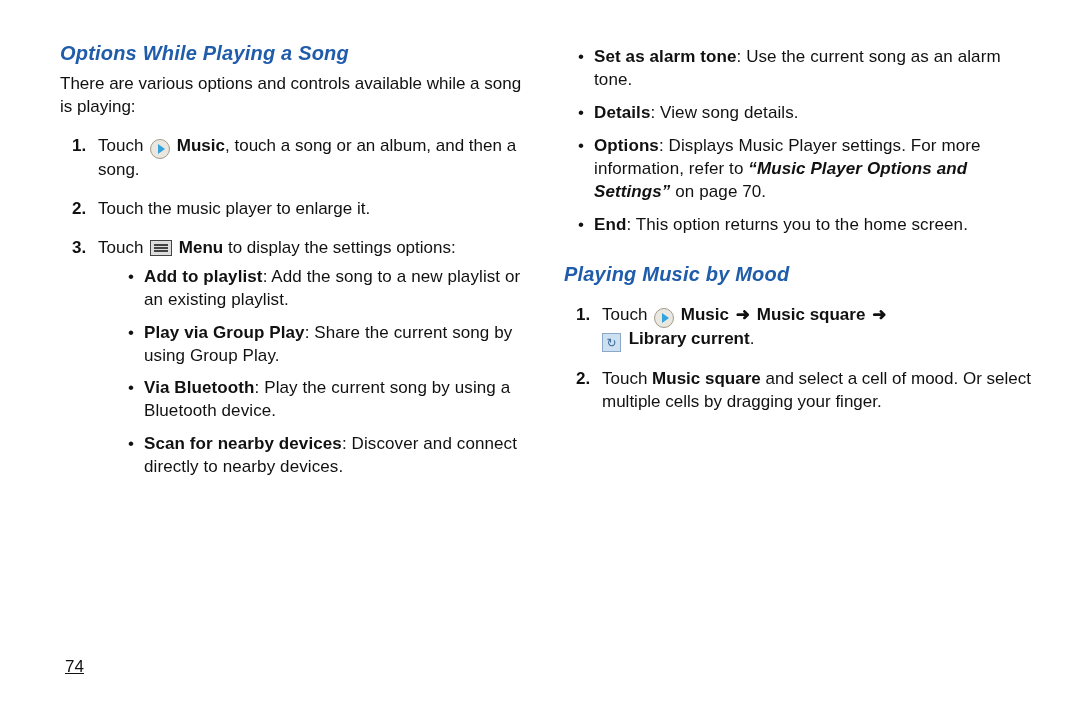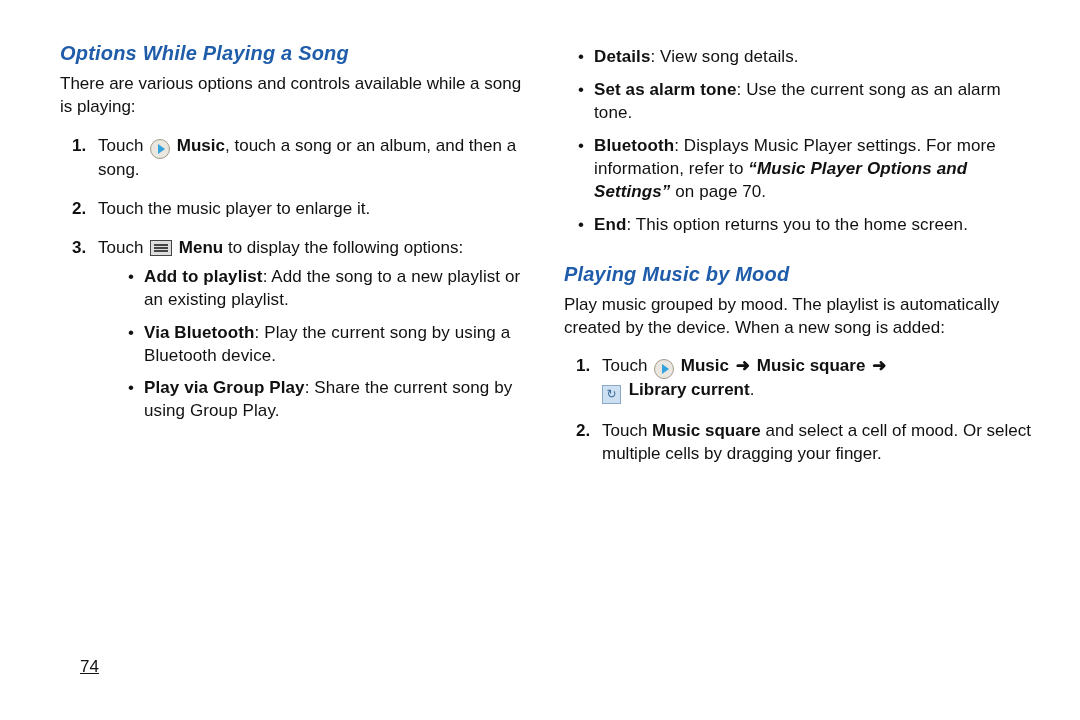--- a/index.html
+++ b/index.html
@@ -72,21 +72,21 @@
   ul.bullets > li::before {
     content: "•";
     position: absolute;
     left: 0;
     top: 0;
   }
   .b { font-weight: 700; }
   .it { font-style: italic; }
   .page-num {
     position: absolute;
-    left: 80px;
+    left: 65px;
     bottom: 20px;
     font-size: 17px;
     text-decoration: underline;
   }
   .icon-music {
     display: inline-flex;
     vertical-align: -3px;
     width: 18px;
     height: 18px;
     border-radius: 50%;
@@ -162,55 +162,57 @@
             <span></span>
           </span>
         <span class="b">Music</span><span>, touch a song or an album, and then a song.</span>
       </li>
       <li>
         <span>Touch the music player to enlarge it.</span>
       </li>
       <li>
         <span>Touch </span>
         <span class="icon-menu"></span>
-        <span class="b">Menu</span><span> to display the following options:</span>
+        <span class="b">Menu</span><span> to display the settings options:</span>
 
         <ul class="bullets thin">
           <li>
             <span class="b">Add to playlist</span><span>: Add the song to a new playlist or an existing playlist.</span>
           </li>
           <li>
+            <span class="b">Play via Group Play</span><span>: Share the current song by using Group Play.</span>
+          </li>
+          <li>
             <span class="b">Via Bluetooth</span><span>: Play the current song by using a Bluetooth device.</span>
           </li>
           <li>
-            <span class="b">Play via Group Play</span><span>: Share the current song by using Group Play.</span>
+            <span class="b">Scan for nearby devices</span><span>: Discover and connect directly to nearby devices.</span>
           </li>
         </ul>
       </li>
     </ol>
   </div>
 
   <div class="col">
     <ul class="bullets thin" style="margin-left:14px;">
       <li>
+        <span class="b">Set as alarm tone</span><span>: Use the current song as an alarm tone.</span>
+      </li>
+      <li>
         <span class="b">Details</span><span>: View song details.</span>
       </li>
       <li>
-        <span class="b">Set as alarm tone</span><span>: Use the current song as an alarm tone.</span>
-      </li>
-      <li>
-        <span class="b">Bluetooth</span><span>: Displays Music Player settings. For more information, refer to </span><span class="it b">“Music Player Options and Settings”</span><span> on page 70.</span>
+        <span class="b">Options</span><span>: Displays Music Player settings. For more information, refer to </span><span class="it b">“Music Player Options and Settings”</span><span> on page 70.</span>
       </li>
       <li>
         <span class="b">End</span><span>: This option returns you to the home screen.</span>
       </li>
     </ul>
 
     <h2 class="section" style="margin-top:24px;">Playing Music by Mood</h2>
-    <p class="intro">Play music grouped by mood. The playlist is automatically created by the device. When a new song is added:</p>
 
     <ol class="numbered">
       <li>
         <span>Touch </span>
         <span class="icon-music">
             <span></span>
           </span>
         <span class="b">Music</span>
         <span class="arrow">➜</span>
         <span class="b">Music square</span>

